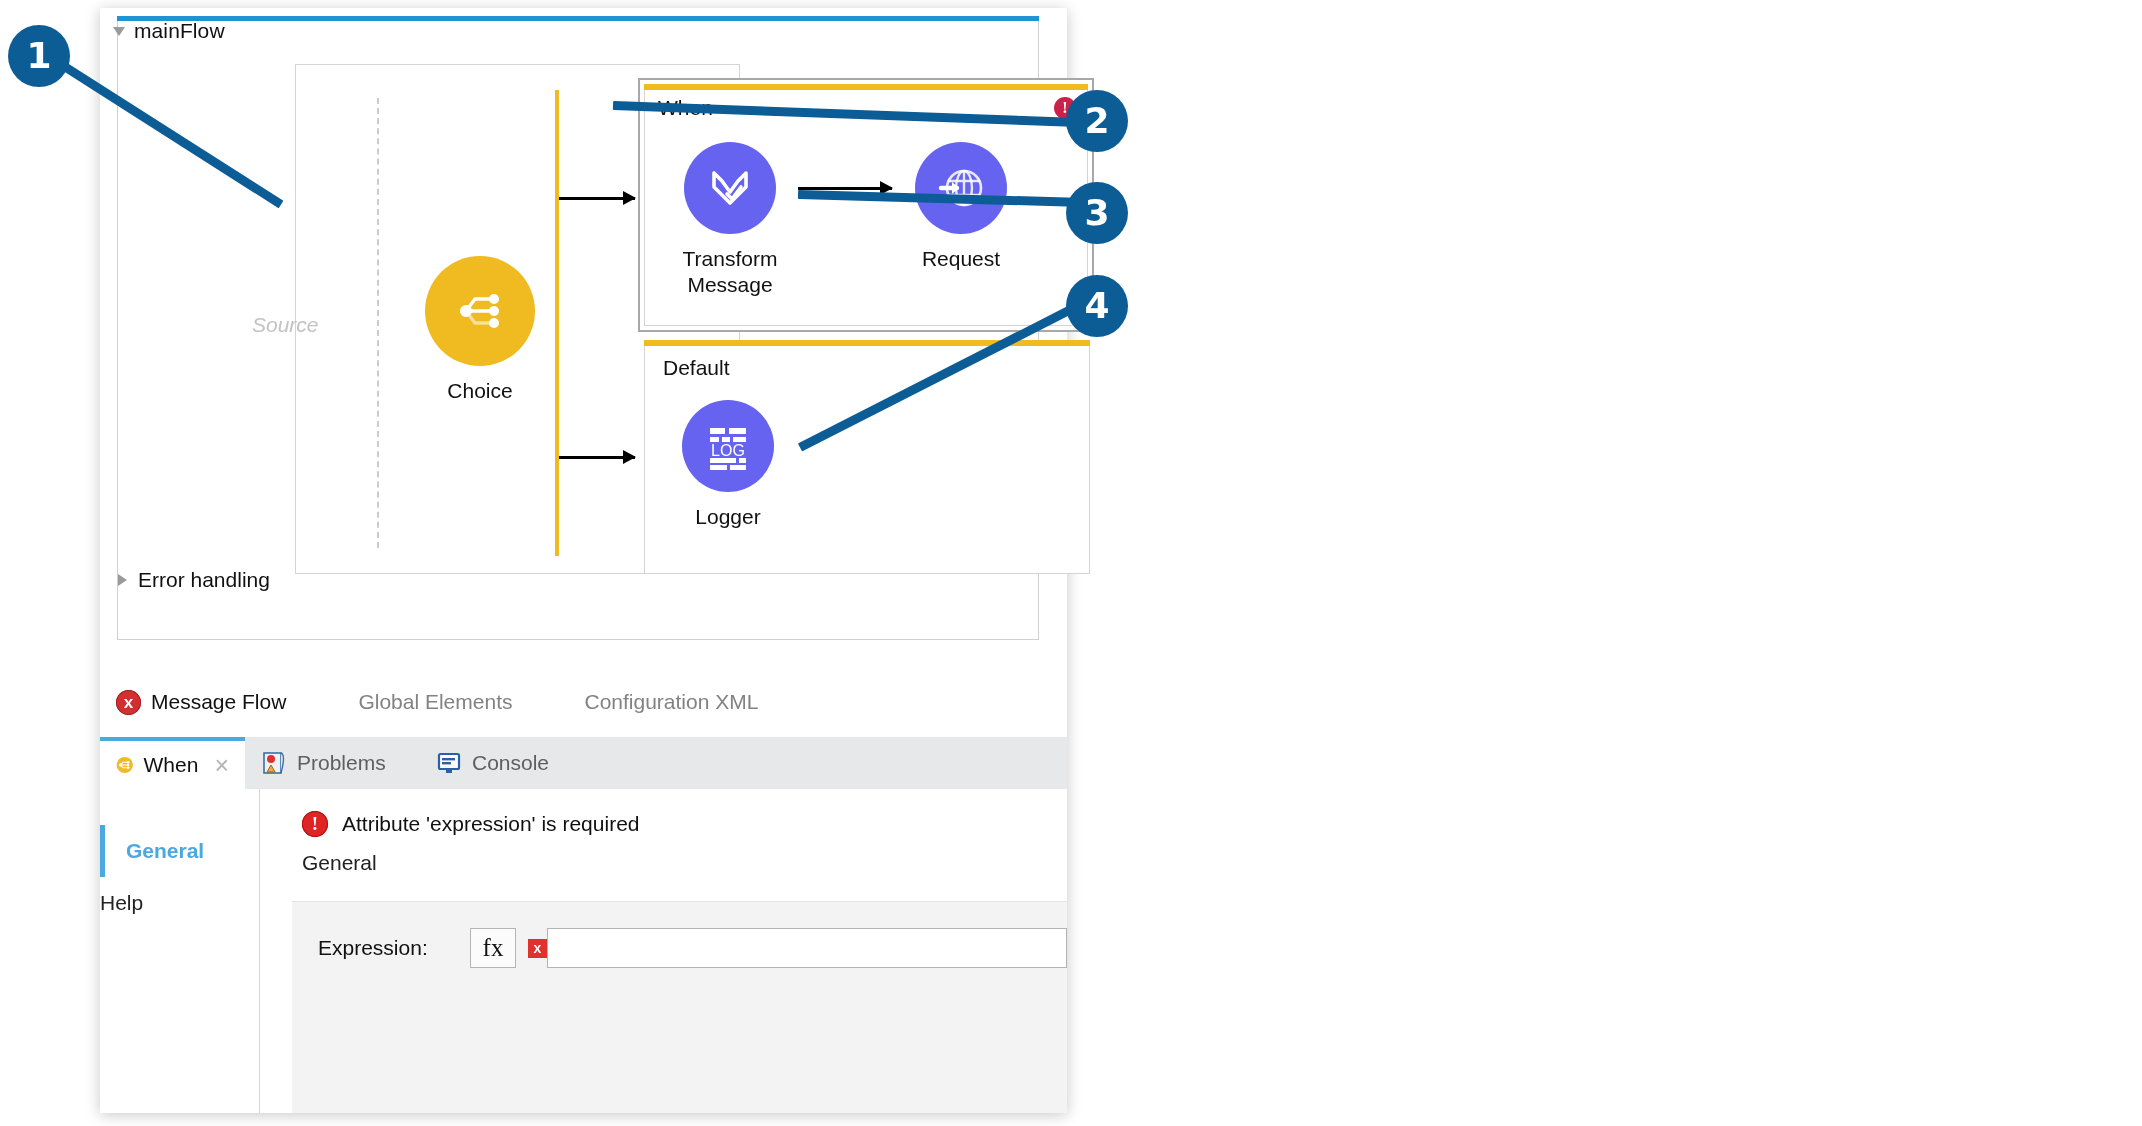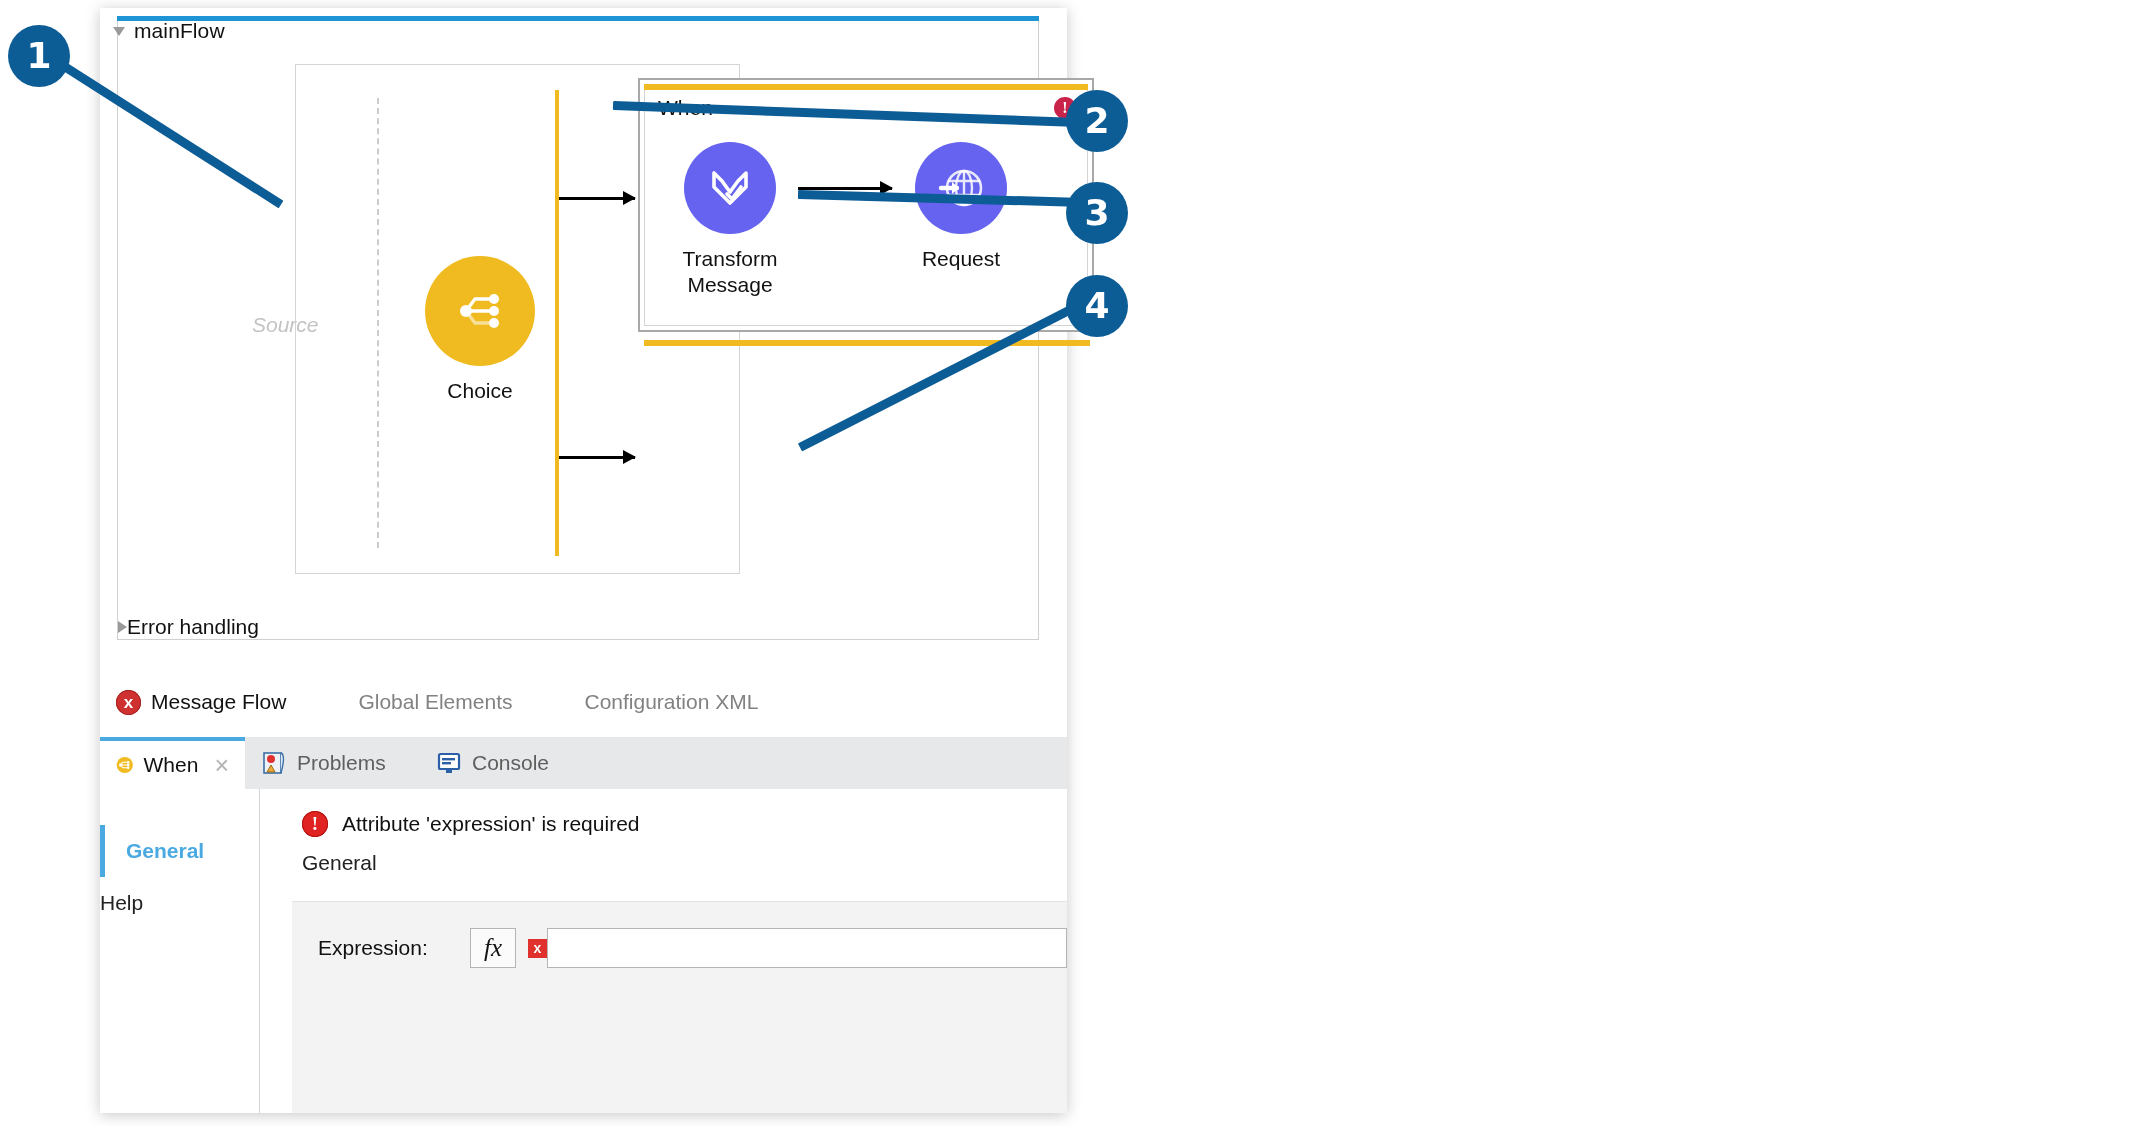--- a/index.html
+++ b/index.html
@@ -249,24 +249,24 @@
     width: 0; height: 0;
     border-top: 7px solid transparent;
     border-bottom: 7px solid transparent;
     border-left: 13px solid #000000;
   }
 
   
   .errorhandling-row {
     position: absolute;
     left: 18px;
-    top: 607px;
-    display: flex;
-    align-items: center;
-    gap: 0;
+    top: 560px;
+    display: flex;
+    align-items: center;
+    gap: 11px;
   }
   .errorhandling-row .lbl {
     font-size: 21px;
     color: #111111;
   }
 
   
   .editor-tabs {
     position: absolute;
     left: 0;
@@ -420,21 +420,20 @@
   .field-label {
     font-size: 21px;
     color: #111111;
     width: 142px;
   }
   .fx-btn {
     width: 46px; height: 40px;
     border: 1px solid #b4b4b4;
     background: #fbfbfb;
     font-family: "Liberation Serif", serif;
-    font-style: italic;
     font-size: 25px;
     display: flex;
     align-items: center;
     justify-content: center;
     color: #111111;
     box-sizing: border-box;
     margin-left: 10px;
   }
   .fx-err {
     width: 19px; height: 19px;
@@ -552,20 +551,41 @@
               <ellipse cx="31" cy="28" rx="8" ry="17" fill="none" stroke="#ffffff" stroke-width="2.4" stroke-opacity="0.85"></ellipse>
               <path d="M15 21 H47 M15 35 H47 M31 11 V45" fill="none" stroke="#ffffff" stroke-width="2.4" stroke-opacity="0.85"></path>
               <path d="M8 28 H24" stroke="#ffffff" stroke-width="4.4" stroke-linecap="round"></path>
               <path d="M19 22 L26 28 L19 34 Z" fill="#ffffff"></path>
             </svg>
           </div>
           <div class="node-label">Request</div>
         </div>
       </div>
 
+      <div class="default-outer">
+        <div class="scope-caption">Default</div>
+
+        <div class="pnode" style="left:18px; top:60px;">
+          <div class="pcircle">
+            <svg width="58" height="56" viewBox="0 0 58 56">
+              <rect x="11" y="10" width="15" height="6" fill="#ffffff"></rect>
+              <rect x="30" y="10" width="17" height="6" fill="#ffffff"></rect>
+              <rect x="11" y="19" width="9" height="5" fill="#ffffff"></rect>
+              <rect x="23" y="19" width="8" height="5" fill="#ffffff"></rect>
+              <rect x="34" y="19" width="13" height="5" fill="#ffffff"></rect>
+              <text x="29" y="38" font-family="Liberation Sans, sans-serif" font-size="16" fill="#ffffff" text-anchor="middle">LOG</text>
+              <rect x="11" y="40" width="26" height="5" fill="#ffffff"></rect>
+              <rect x="40" y="40" width="7" height="5" fill="#ffffff"></rect>
+              <rect x="11" y="47" width="17" height="5" fill="#ffffff"></rect>
+              <rect x="31" y="47" width="16" height="5" fill="#ffffff"></rect>
+            </svg>
+          </div>
+          <div class="node-label">Logger</div>
+        </div>
+      </div>
       <div class="default-yellow"></div>
 
       <div class="errorhandling-row">
         <span class="tri-right"></span>
         <span class="lbl">Error handling</span>
       </div>
 
       <div class="editor-tabs">
         <div class="etab active">
           <span class="x-badge">x</span>

